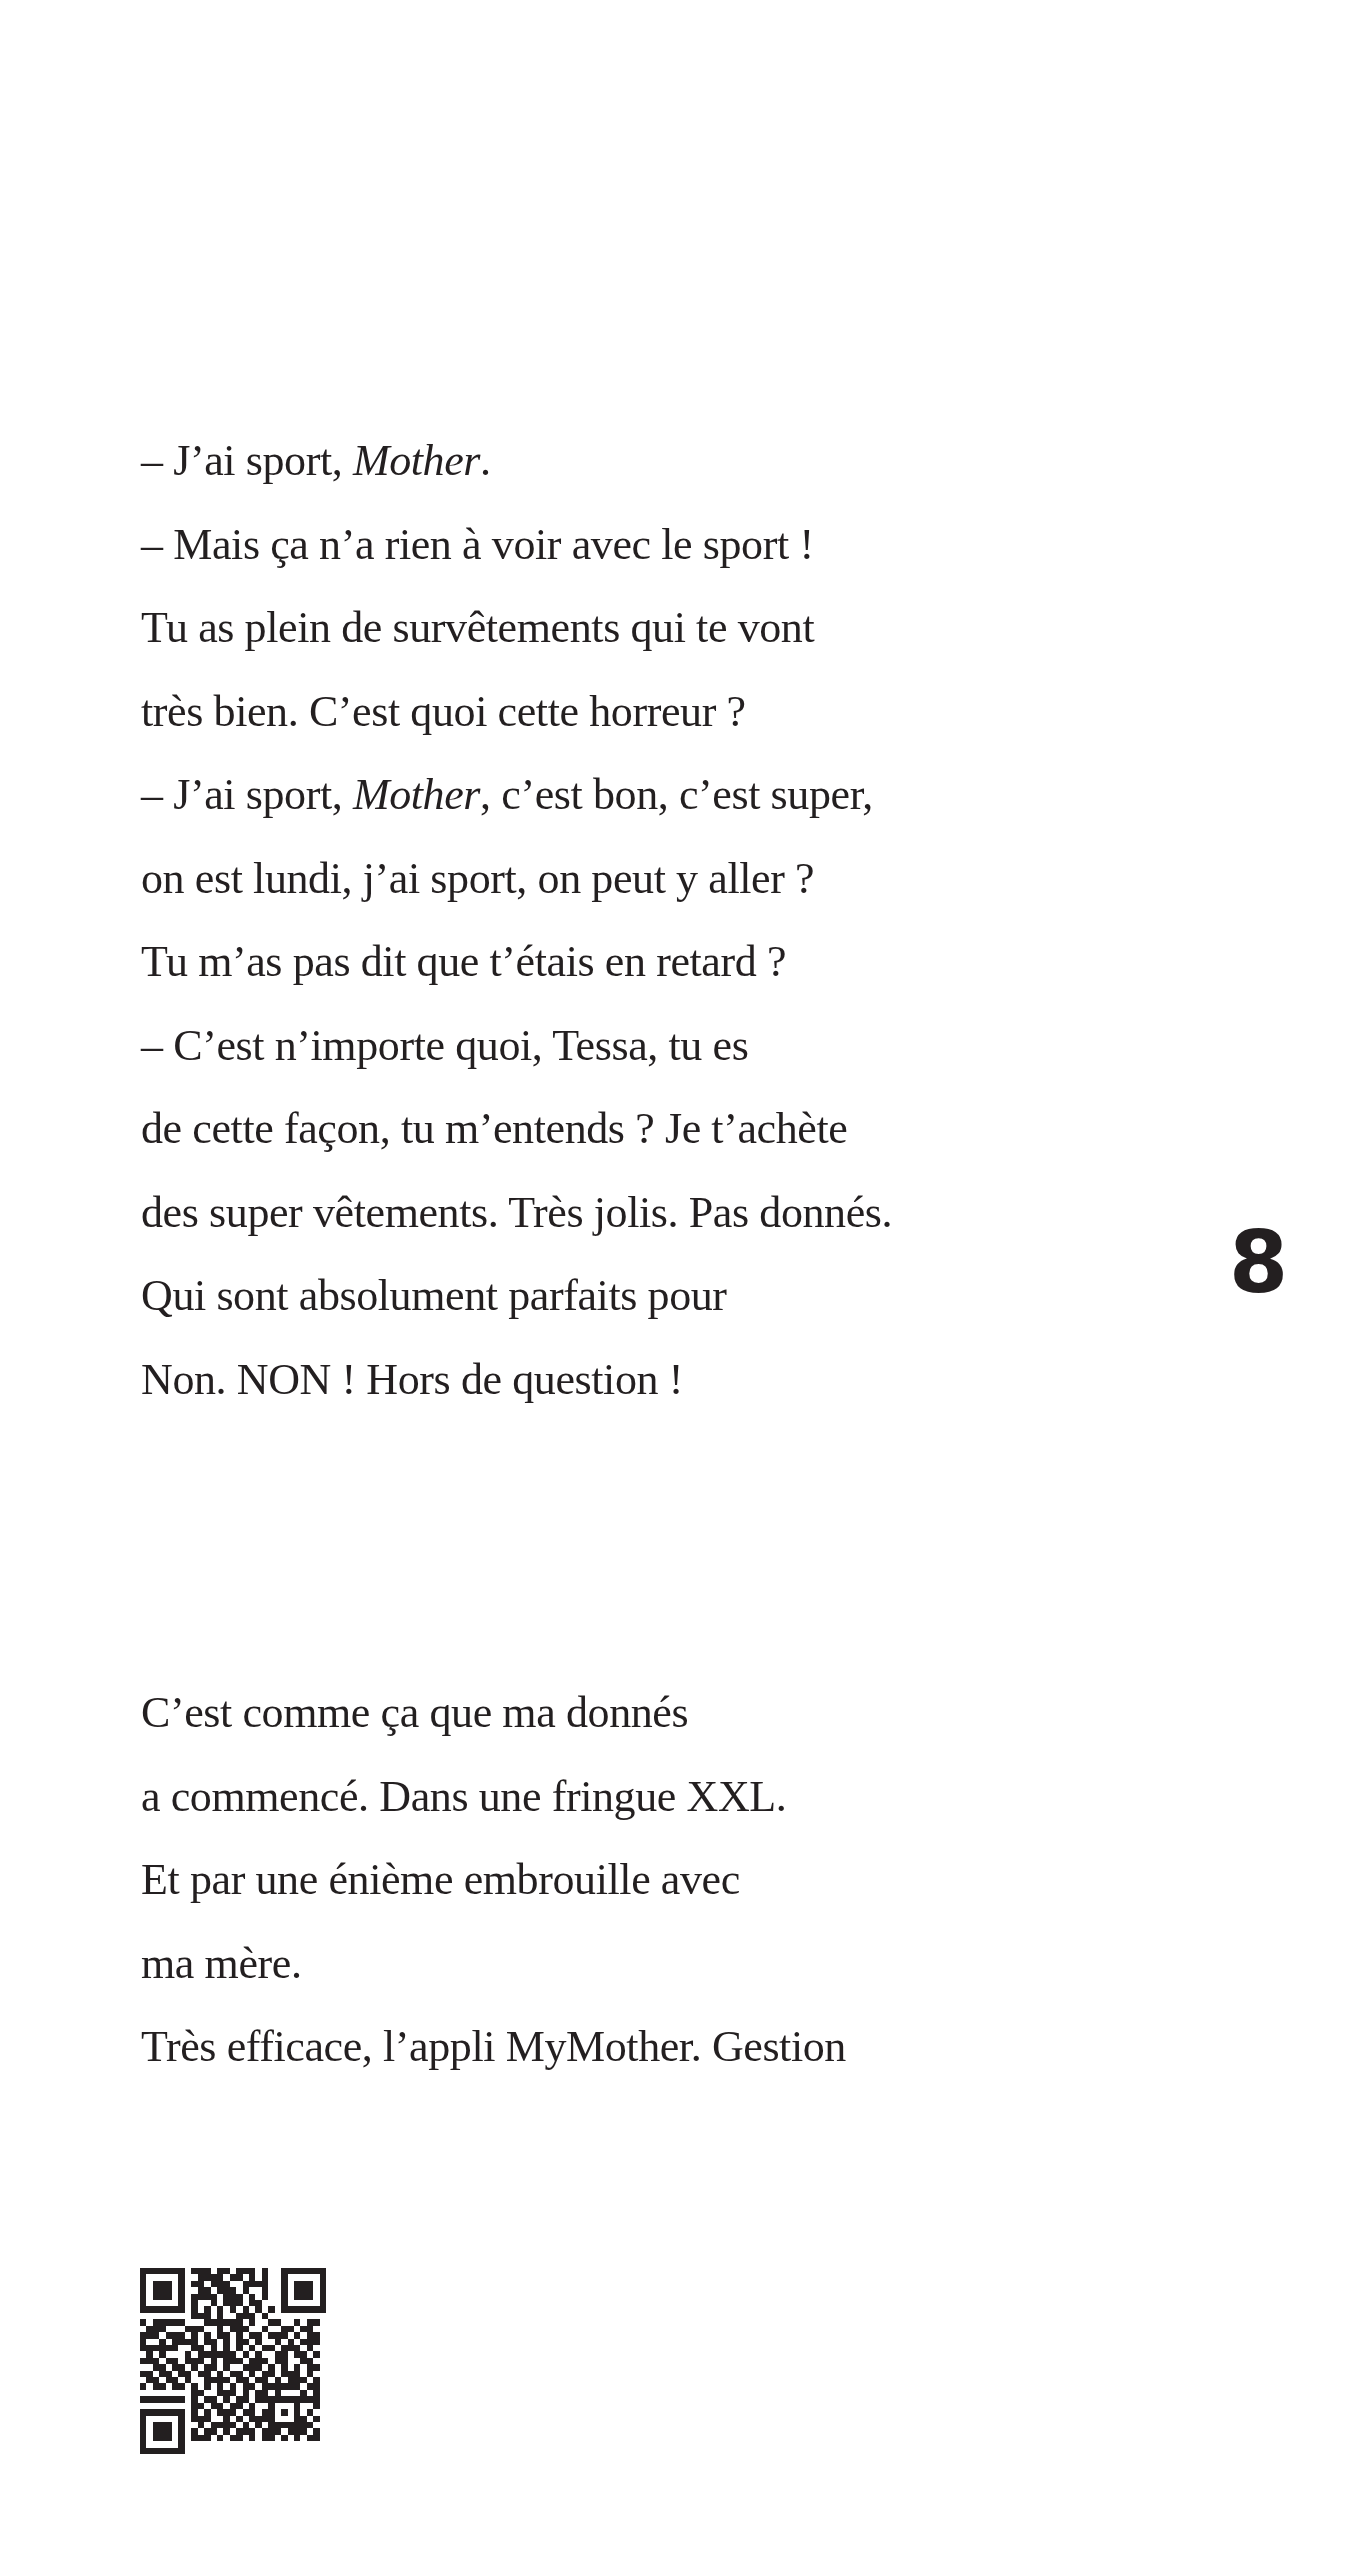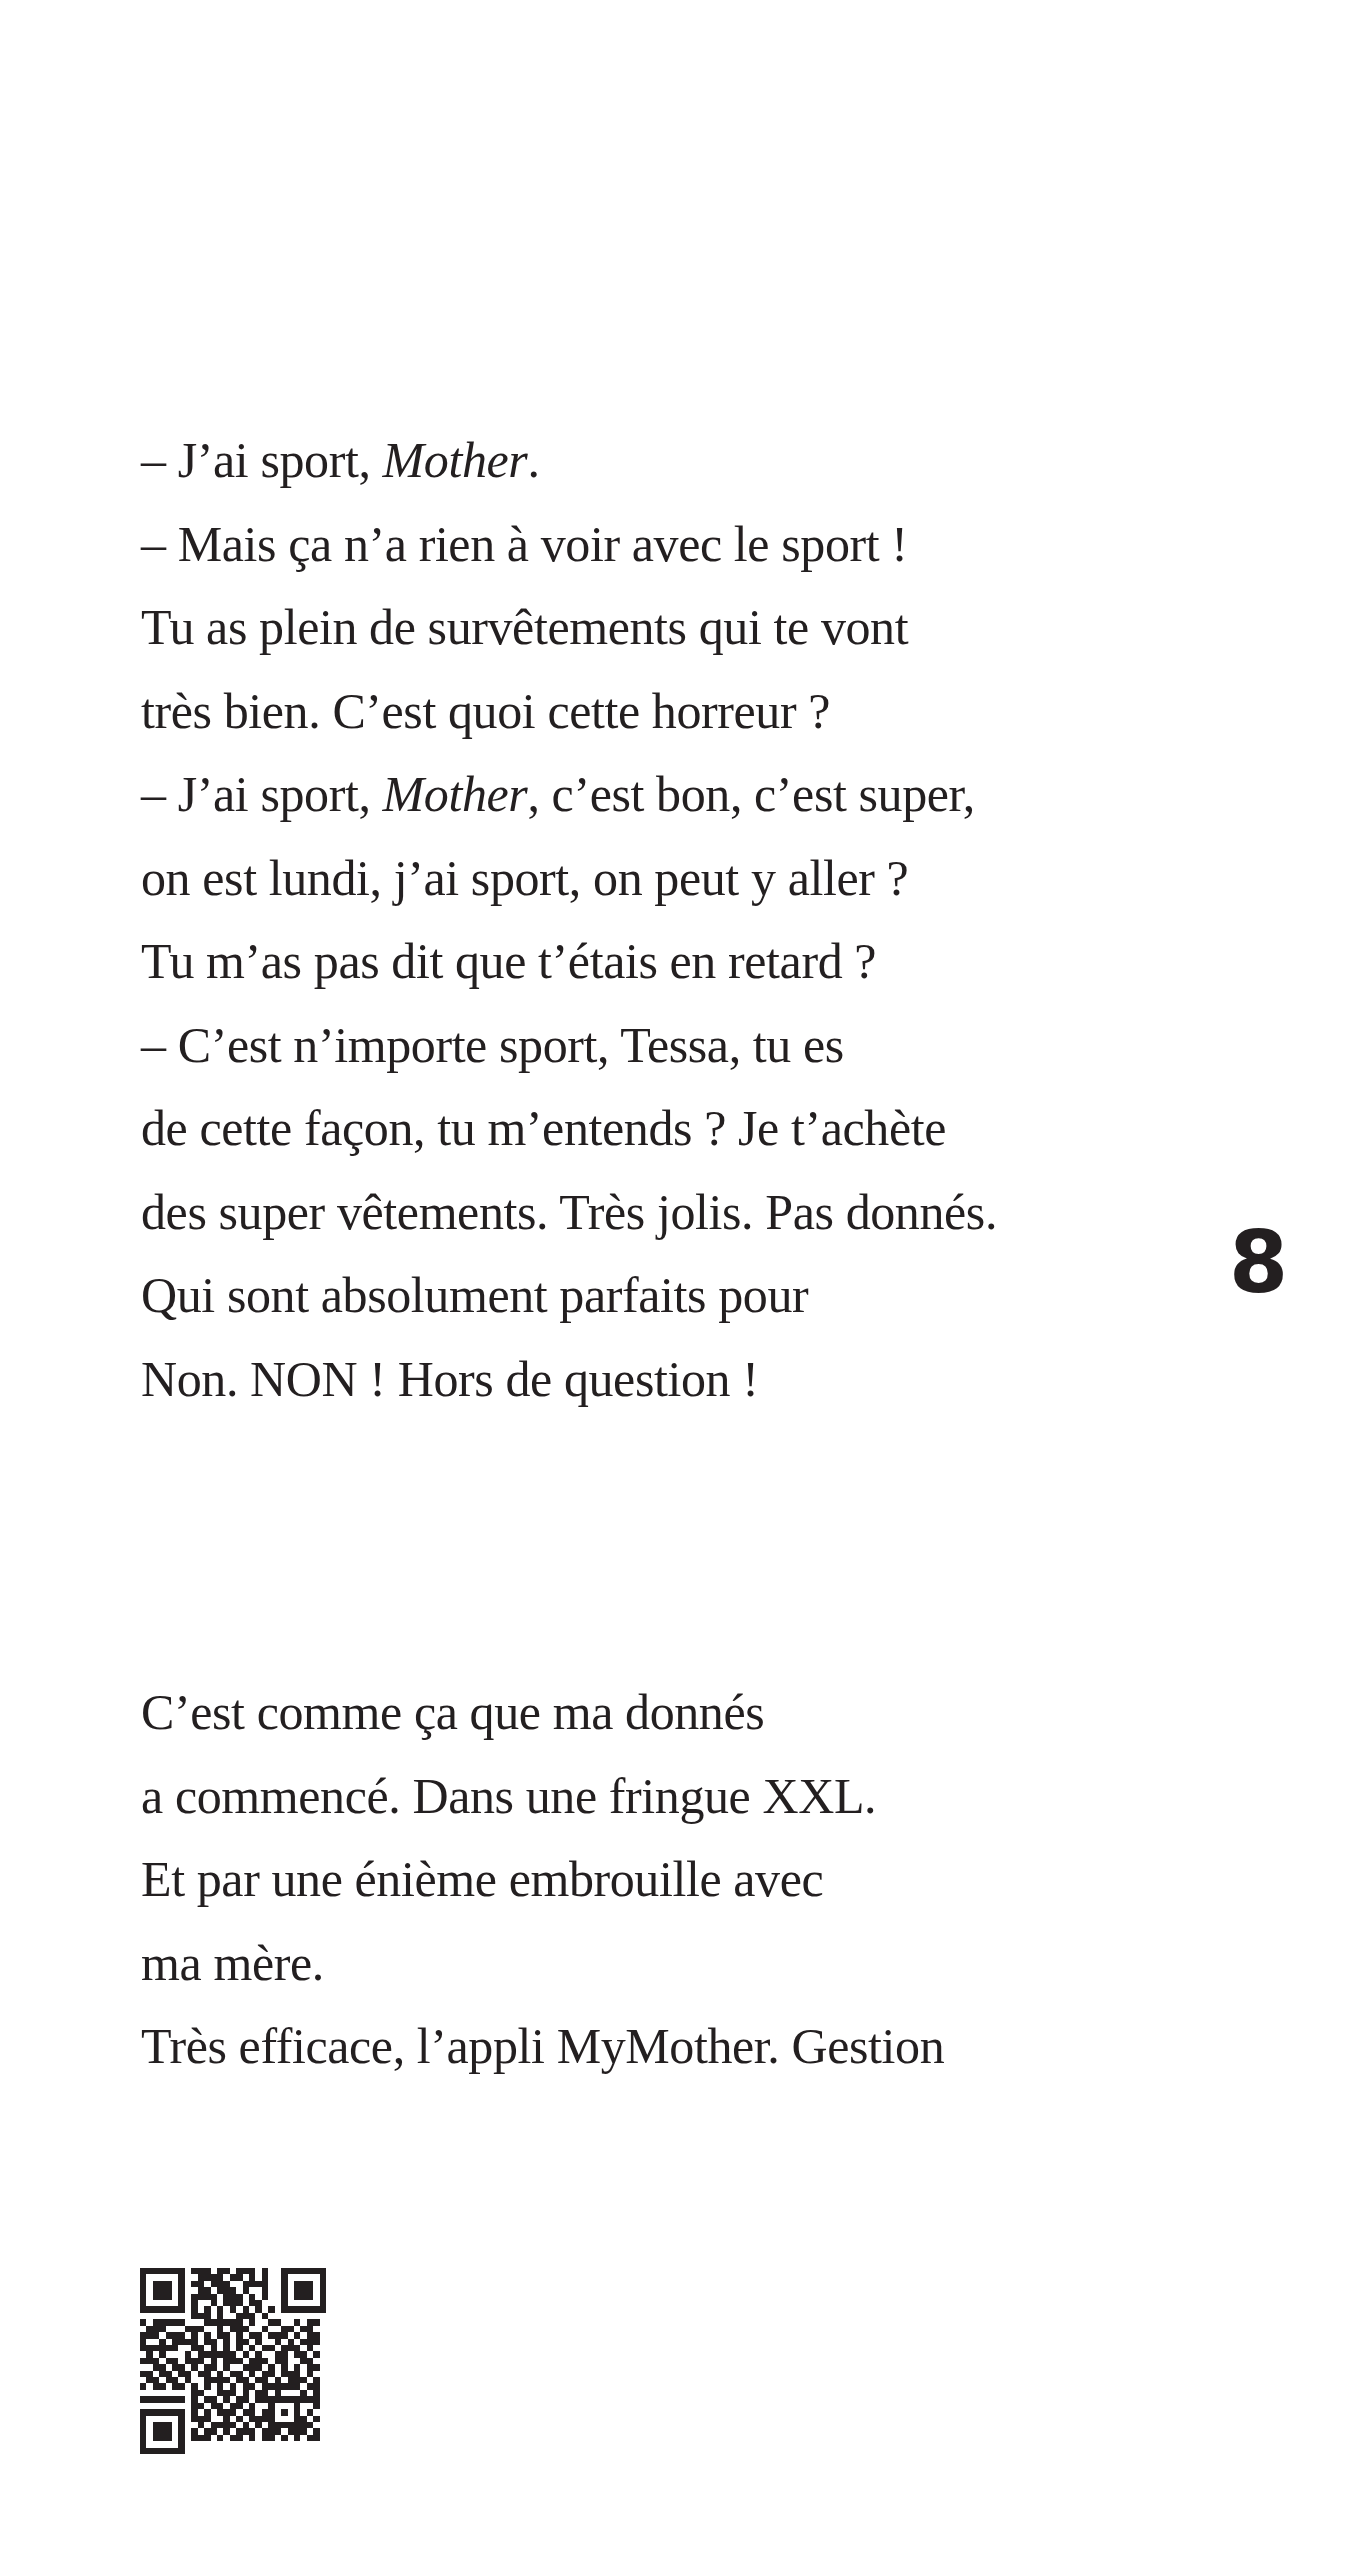--- a/index.html
+++ b/index.html
@@ -1,20 +1,20 @@
 <!DOCTYPE html>
 <html><head>
 <meta charset="utf-8">
 <style>
   html, body { margin: 0; padding: 0; background: #ffffff; }
   body { width: 1362px; height: 2569px; position: relative; overflow: hidden; }
   .page { position: absolute; left: 0; top: 0; width: 1362px; height: 2569px; background: #ffffff; }
   .text-block {
     position: absolute; left: 141px; width: 1000px;
-    font-family: "Liberation Serif", serif; font-size: 50px; line-height: 83.5px;
+    font-family: "Liberation Serif", serif; font-size: 44px; line-height: 83.5px;
     color: #231f20; letter-spacing: -0.4px;
   }
   .line { display: block; white-space: pre; height: 83.5px; }
   .line em { font-style: italic; }
   #block1 { top: 419px; }
   #block2 { top: 1671px; }
   .page-number {
     position: absolute; left: 1229px; top: 1220px;
     font-family: "DejaVu Sans", sans-serif; font-weight: bold;
     font-size: 85px; line-height: 85px; color: #231f20;
@@ -27,21 +27,21 @@
 
 <div class="page">
   <div class="text-block" id="block1">
       <span class="line"><span>– J’ai sport, </span><em>Mother</em><span>.</span></span>
       <span class="line"><span>– Mais ça n’a rien à voir avec le sport !</span></span>
       <span class="line"><span>Tu as plein de survêtements qui te vont</span></span>
       <span class="line"><span>très bien. C’est quoi cette horreur ?</span></span>
       <span class="line"><span>– J’ai sport, </span><em>Mother</em><span>, c’est bon, c’est super,</span></span>
       <span class="line"><span>on est lundi, j’ai sport, on peut y aller ?</span></span>
       <span class="line"><span>Tu m’as pas dit que t’étais en retard ?</span></span>
-      <span class="line"><span>– C’est n’importe sport, Tessa, tu es</span></span>
+      <span class="line"><span>– C’est n’importe quoi, Tessa, tu es</span></span>
       <span class="line"><span>de cette façon, tu m’entends ? Je t’achète</span></span>
       <span class="line"><span>des super vêtements. Très jolis. Pas donnés.</span></span>
       <span class="line"><span>Qui sont absolument parfaits pour</span></span>
       <span class="line"><span>Non. NON ! Hors de question !</span></span>
     </div>
   <div class="text-block" id="block2">
       <span class="line"><span>C’est comme ça que ma donnés</span></span>
       <span class="line"><span>a commencé. Dans une fringue XXL.</span></span>
       <span class="line"><span>Et par une énième embrouille avec</span></span>
       <span class="line"><span>ma mère.</span></span>

